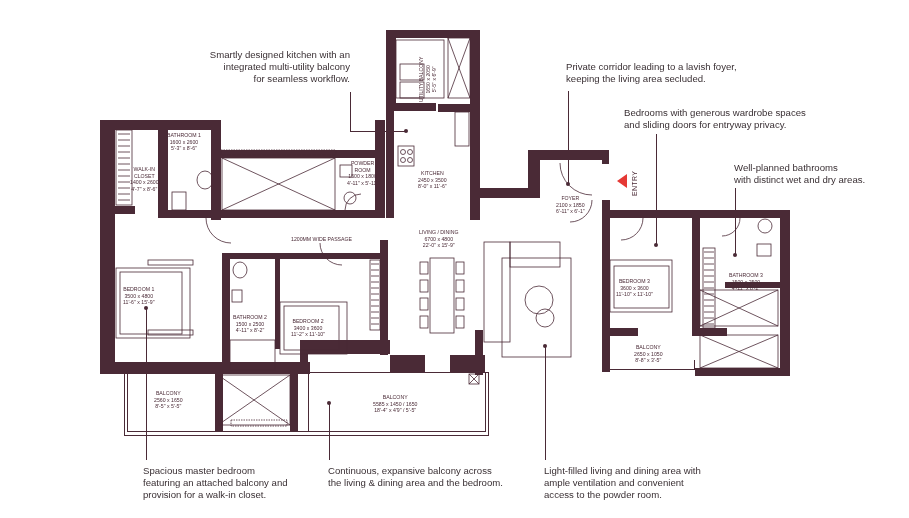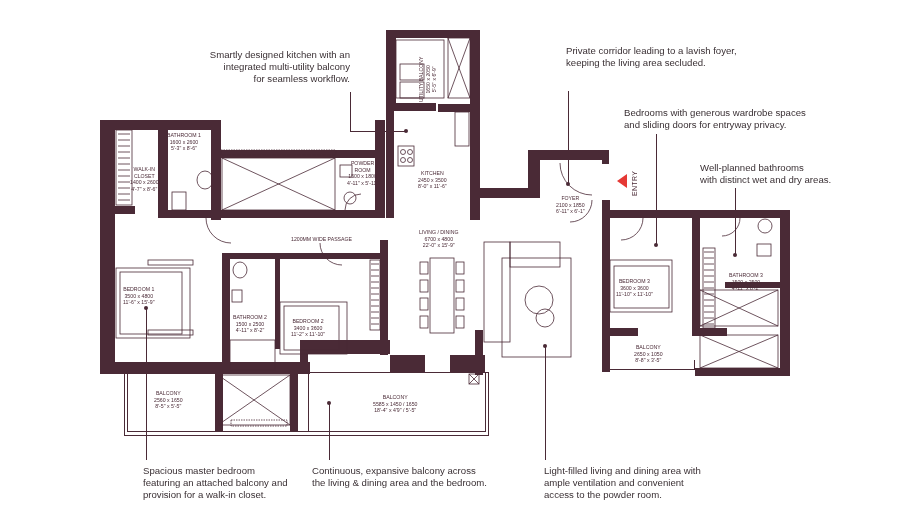--- a/index.html
+++ b/index.html
@@ -16,30 +16,30 @@
   svg.fx { position: absolute; left: 0; top: 0; }
   .entry-tri { position: absolute; width: 0; height: 0; border-top: 7px solid transparent; border-bottom: 7px solid transparent; border-right: 10px solid #e53935; }
   .entry-txt { position: absolute; font-size: 7px; color: #4a2a36; transform: rotate(-90deg); transform-origin: left top; letter-spacing: 0.3px; }
 </style>
 </head>
 <body>
 
 <div class="caption cap-right" style="left:196px;top:49px;width:154px;white-space:pre;">Smartly designed kitchen with an
 integrated multi-utility balcony
 for seamless workflow.</div>
-<div class="caption" style="left:566px;top:45px;white-space:pre;">Private corridor leading to a lavish foyer,
+<div class="caption" style="left:566px;top:61px;white-space:pre;">Private corridor leading to a lavish foyer,
 keeping the living area secluded.</div>
 <div class="caption" style="left:624px;top:107px;white-space:pre;">Bedrooms with generous wardrobe spaces
 and sliding doors for entryway privacy.</div>
-<div class="caption" style="left:700px;top:162px;white-space:pre;">Well-planned bathrooms
+<div class="caption" style="left:734px;top:162px;white-space:pre;">Well-planned bathrooms
 with distinct wet and dry areas.</div>
 <div class="caption" style="left:143px;top:465px;white-space:pre;">Spacious master bedroom
 featuring an attached balcony and
 provision for a walk-in closet.</div>
-<div class="caption" style="left:312px;top:465px;white-space:pre;">Continuous, expansive balcony across
+<div class="caption" style="left:328px;top:465px;white-space:pre;">Continuous, expansive balcony across
 the living &amp; dining area and the bedroom.</div>
 <div class="caption" style="left:544px;top:465px;white-space:pre;">Light-filled living and dining area with
 ample ventilation and convenient
 access to the powder room.</div>
 
 <div class="leader" style="left:350px;top:92px;height:40px;"></div>
 <div class="leader-h" style="left:350px;top:131px;width:55px;"></div>
 <div class="dot" style="left:404px;top:129px;"></div>
 <div class="leader" style="left:568px;top:91px;height:93px;"></div>
 <div class="dot" style="left:566px;top:182px;"></div>

